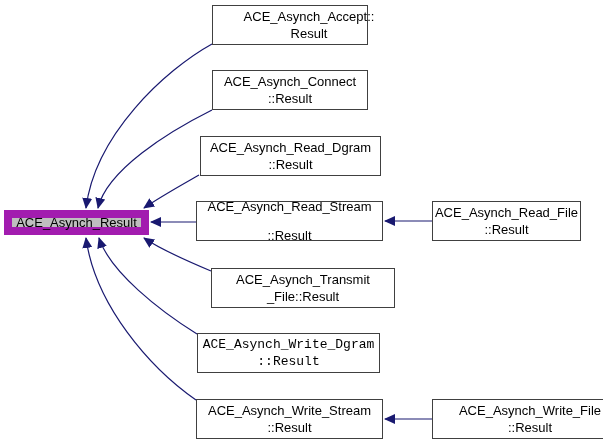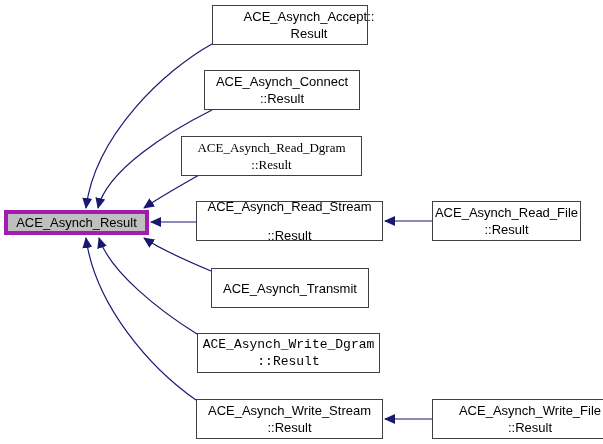--- a/index.html
+++ b/index.html
@@ -34,21 +34,21 @@
     align-items: center;
     justify-content: center;
     text-align: center;
     font-size: 13px;
     line-height: 17px;
     cursor: pointer;
     white-space: nowrap;
   }
   .node.highlighted {
     background: #bfbfbf;
-    border: 4px solid #a21caf;
+    border: 8px solid #a21caf;
     cursor: default;
   }
   .node span {
     display: block;
   }
 </style>
 </head>
 <body>
 
 <div class="diagram">
@@ -71,34 +71,35 @@
       </g>
   </svg>
   <div id="nodes">
       <div class="node highlighted" style="left: 4px; top: 210px; width: 145px; height: 25px;">
         <span>ACE_Asynch_Result</span>
       </div>
       <div class="node" style="left: 212px; top: 5px; width: 156px; height: 40px; padding-left: 38px;">
         <span>ACE_Asynch_Accept::</span>
         <span>Result</span>
       </div>
-      <div class="node" style="left: 204px; top: 70px; width: 156px; height: 40px; text-align: right;">
+      <div class="node" style="left: 212px; top: 70px; width: 156px; height: 40px; text-align: right;">
         <span>ACE_Asynch_Connect</span>
         <span>::Result</span>
       </div>
-      <div class="node" style="left: 181px; top: 136px; width: 181px; height: 40px; font-family: Liberation Serif, serif;">
+      <div class="node" style="left: 200px; top: 136px; width: 181px; height: 40px;">
         <span>ACE_Asynch_Read_Dgram</span>
         <span>::Result</span>
       </div>
       <div class="node" style="left: 196px; top: 201px; width: 187px; height: 40px; gap: 12px;">
         <span>ACE_Asynch_Read_Stream</span>
         <span>::Result</span>
       </div>
-      <div class="node" style="left: 211px; top: 268px; width: 158px; height: 40px;">
+      <div class="node" style="left: 211px; top: 268px; width: 184px; height: 40px;">
         <span>ACE_Asynch_Transmit</span>
+        <span>_File::Result</span>
       </div>
       <div class="node" style="left: 197px; top: 333px; width: 183px; height: 40px; font-family: Liberation Mono, monospace;">
         <span>ACE_Asynch_Write_Dgram</span>
         <span>::Result</span>
       </div>
       <div class="node" style="left: 196px; top: 399px; width: 187px; height: 40px;">
         <span>ACE_Asynch_Write_Stream</span>
         <span>::Result</span>
       </div>
       <div class="node" style="left: 432px; top: 201px; width: 149px; height: 40px;">

